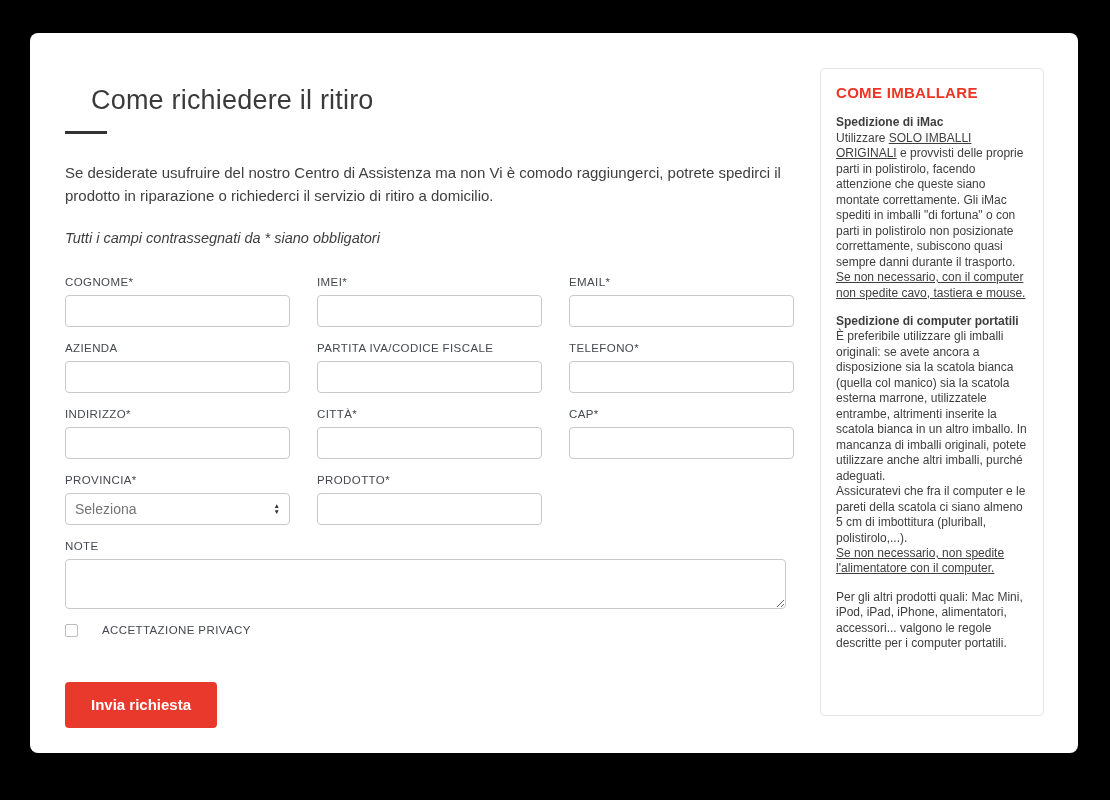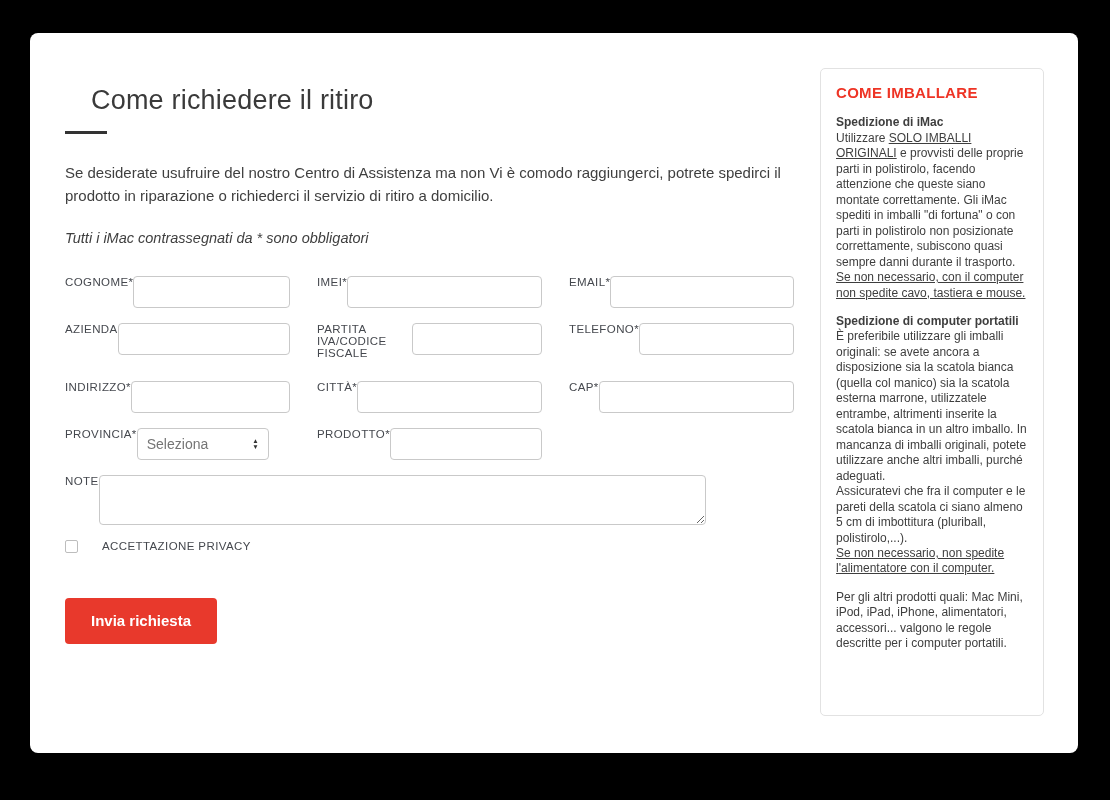--- a/index.html
+++ b/index.html
@@ -49,22 +49,22 @@
     font-size:14.5px;
     font-style:italic;
     color:#3f3f3f;
   }
   .form{margin-top:30px;}
   .frow{
     display:flex;
     gap:27px;
     margin-bottom:15px;
   }
-  .fcol{width:225px;display:flex;}
-  .fcol.full{width:641px;}
+  .fcol{width:225px;display:flex;flex-direction:column;}
+  .fcol.full{width:721px;}
   .flabel{
     font-size:11.5px;
     letter-spacing:0.4px;
     color:#45484e;
     margin-bottom:7px;
     font-weight:400;
   }
   .tin{
     height:32px;
     border:1px solid #c9c9c9;
@@ -158,21 +158,21 @@
 </style>
 </head>
 <body>
 
 <div class="card">
 
   <div class="main">
     <h1 class="page-title">Come richiedere il ritiro</h1>
     <div class="title-rule"></div>
     <p class="intro">Se desiderate usufruire del nostro Centro di Assistenza ma non Vi è comodo raggiungerci, potrete spedirci il prodotto in riparazione o richiederci il servizio di ritiro a domicilio.</p>
-    <p class="required-note">Tutti i iMac contrassegnati da * sono obbligatori</p>
+    <p class="required-note">Tutti i campi contrassegnati da * siano obbligatori</p>
 
     <form class="form">
 
       <div class="frow">
         <div class="fcol">
           <label class="flabel">COGNOME*</label>
           <input class="tin" type="text" value="" style="">
         </div>
         <div class="fcol">
           <label class="flabel">IMEI*</label>

